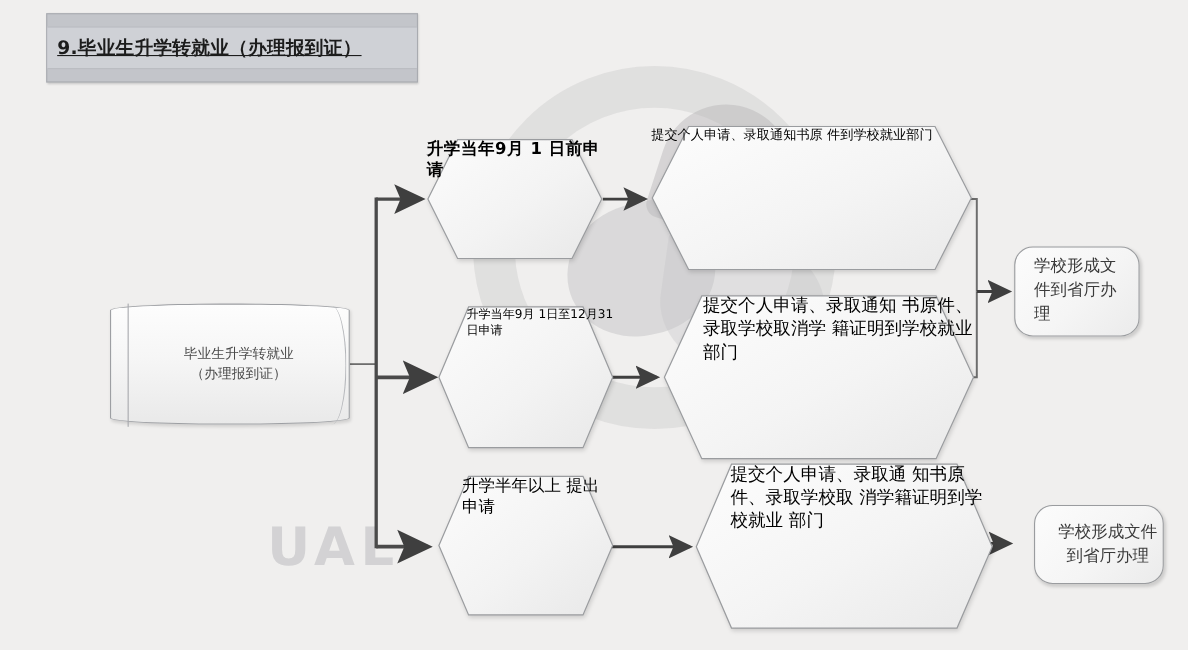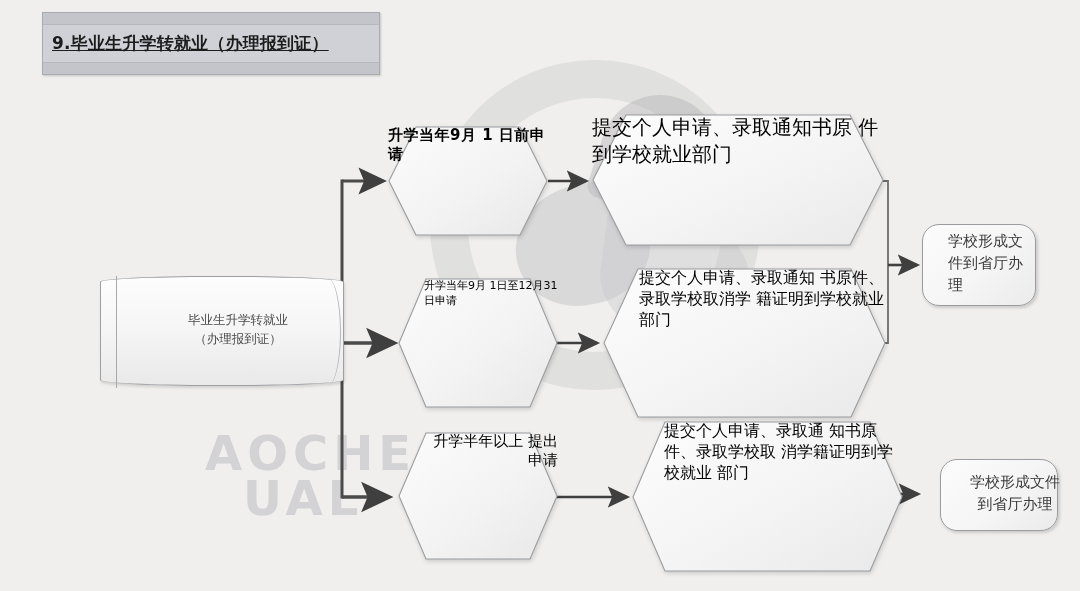--- a/index.html
+++ b/index.html
@@ -61,33 +61,33 @@
     font-size:17px;font-weight:700;color:#1c1c1c;
     padding-left:9px;letter-spacing:.2px;
     white-space:nowrap;
     text-decoration:underline;
   }
 
   
   .node{position:absolute;box-sizing:border-box;}
 
   .node .lbl{
-    position:absolute;left:16px;top:0;width:100%;height:100%;
+    position:absolute;left:8px;top:0;width:100%;height:100%;
     display:flex;flex-direction:column;align-items:center;justify-content:center;
-    font-family:Liberation Mono, monospace;
+    font-family:Liberation Serif, serif;
     color:#3a3a3a;
     white-space:pre-line;
     line-height:1.42;
     text-align:center;
     pointer-events:none;
   }
 
   
   .cyl{
-    left:100px;top:276px;width:244px;height:110px;
+    left:100px;top:276px;width:218px;height:110px;
     background:linear-gradient(to bottom,#fdfdfd 0%,#f6f6f6 45%,#e9e9e9 100%);
     border:1px solid #9d9fa3;
     border-radius:46%/6px;
     box-shadow:1px 2px 3px rgba(0,0,0,.13);
   }
   .cyl::before{
     content:"";position:absolute;left:15px;top:-1px;width:0;height:112px;
     border-left:1px solid #a7a9ad;
   }
   .cyl::after{
@@ -113,21 +113,20 @@
 </style>
 </head>
 <body>
 
 <div id="stage">
 
   <div class="wm wm-ring"></div>
   <div class="wm wm-blob1"></div>
   <div class="wm wm-blob2"></div>
   <div class="wm wm-blob3"></div>
-  <div class="wm-text wm-t1">AOCHE</div>
   <div class="wm-text wm-t2">UAL</div>
 
   <div class="banner">
     <div class="banner-inner">
       <span class="banner-text">9.毕业生升学转就业（办理报到证）</span>
     </div>
   </div>
 
   <svg class="conn" viewBox="0 0 1080 591">
     <defs>
@@ -186,21 +185,21 @@
     <svg width="292" height="132" viewBox="0 0 292 132">
       <polygon points="34,1 258,1 291,66 258,131 34,131 1,66" fill="url(#g2)" stroke="#9a9c9f" stroke-width="1.1" style="filter:drop-shadow(1.5px 2px 2px rgba(0,0,0,.15));"></polygon>
       <defs>
         <linearGradient id="g2" x1="0" y1="0" x2="1" y2="1">
           <stop offset="0%" stop-color="#fdfdfd"></stop>
             <stop offset="55%" stop-color="#f4f4f4"></stop>
             <stop offset="100%" stop-color="#e9e9e9"></stop>
         </linearGradient>
       </defs>
     </svg>
-    <div class="lbl" style="font-size:20px;">提交个人申请、录取通知书原
+    <div class="lbl" style="font-size:12px;">提交个人申请、录取通知书原
 件到学校就业部门</div>
   </div>
 
   <div class="hexwrap" style="left:398px;top:278px;width:160px;height:130px;">
     <svg width="160" height="130" viewBox="0 0 160 130">
       <polygon points="28,1 132,1 159,65 132,129 28,129 1,65" fill="url(#g3)" stroke="#9a9c9f" stroke-width="1.1" style="filter:drop-shadow(1.5px 2px 2px rgba(0,0,0,.15));"></polygon>
       <defs>
         <linearGradient id="g3" x1="0" y1="0" x2="1" y2="1">
           <stop offset="0%" stop-color="#fcfcfc"></stop>
             <stop offset="55%" stop-color="#f3f3f3"></stop>
@@ -233,21 +232,21 @@
     <svg width="160" height="128" viewBox="0 0 160 128">
       <polygon points="28,1 132,1 159,64 132,127 28,127 1,64" fill="url(#g5)" stroke="#9a9c9f" stroke-width="1.1" style="filter:drop-shadow(1.5px 2px 2px rgba(0,0,0,.15));"></polygon>
       <defs>
         <linearGradient id="g5" x1="0" y1="0" x2="1" y2="1">
           <stop offset="0%" stop-color="#fcfcfc"></stop>
             <stop offset="55%" stop-color="#f3f3f3"></stop>
             <stop offset="100%" stop-color="#e8e8e8"></stop>
         </linearGradient>
       </defs>
     </svg>
-    <div class="lbl" style="font-size:15px;align-items:flex-start;padding-left:22px;box-sizing:border-box;text-align:right;">升学半年以上
+    <div class="lbl" style="font-size:15px;align-items:flex-start;padding-left:22px;box-sizing:border-box;text-align:left;">升学半年以上
 提出申请</div>
   </div>
 
   <div class="hexwrap" style="left:632px;top:421px;width:271px;height:151px;">
     <svg width="271" height="151" viewBox="0 0 271 151">
       <polygon points="33,1 238,1 270,76 238,150 33,150 1,76" fill="url(#g6)" stroke="#9a9c9f" stroke-width="1.1" style="filter:drop-shadow(1.5px 2px 2px rgba(0,0,0,.15));"></polygon>
       <defs>
         <linearGradient id="g6" x1="0" y1="0" x2="1" y2="1">
           <stop offset="0%" stop-color="#fdfdfd"></stop>
             <stop offset="55%" stop-color="#f4f4f4"></stop>

